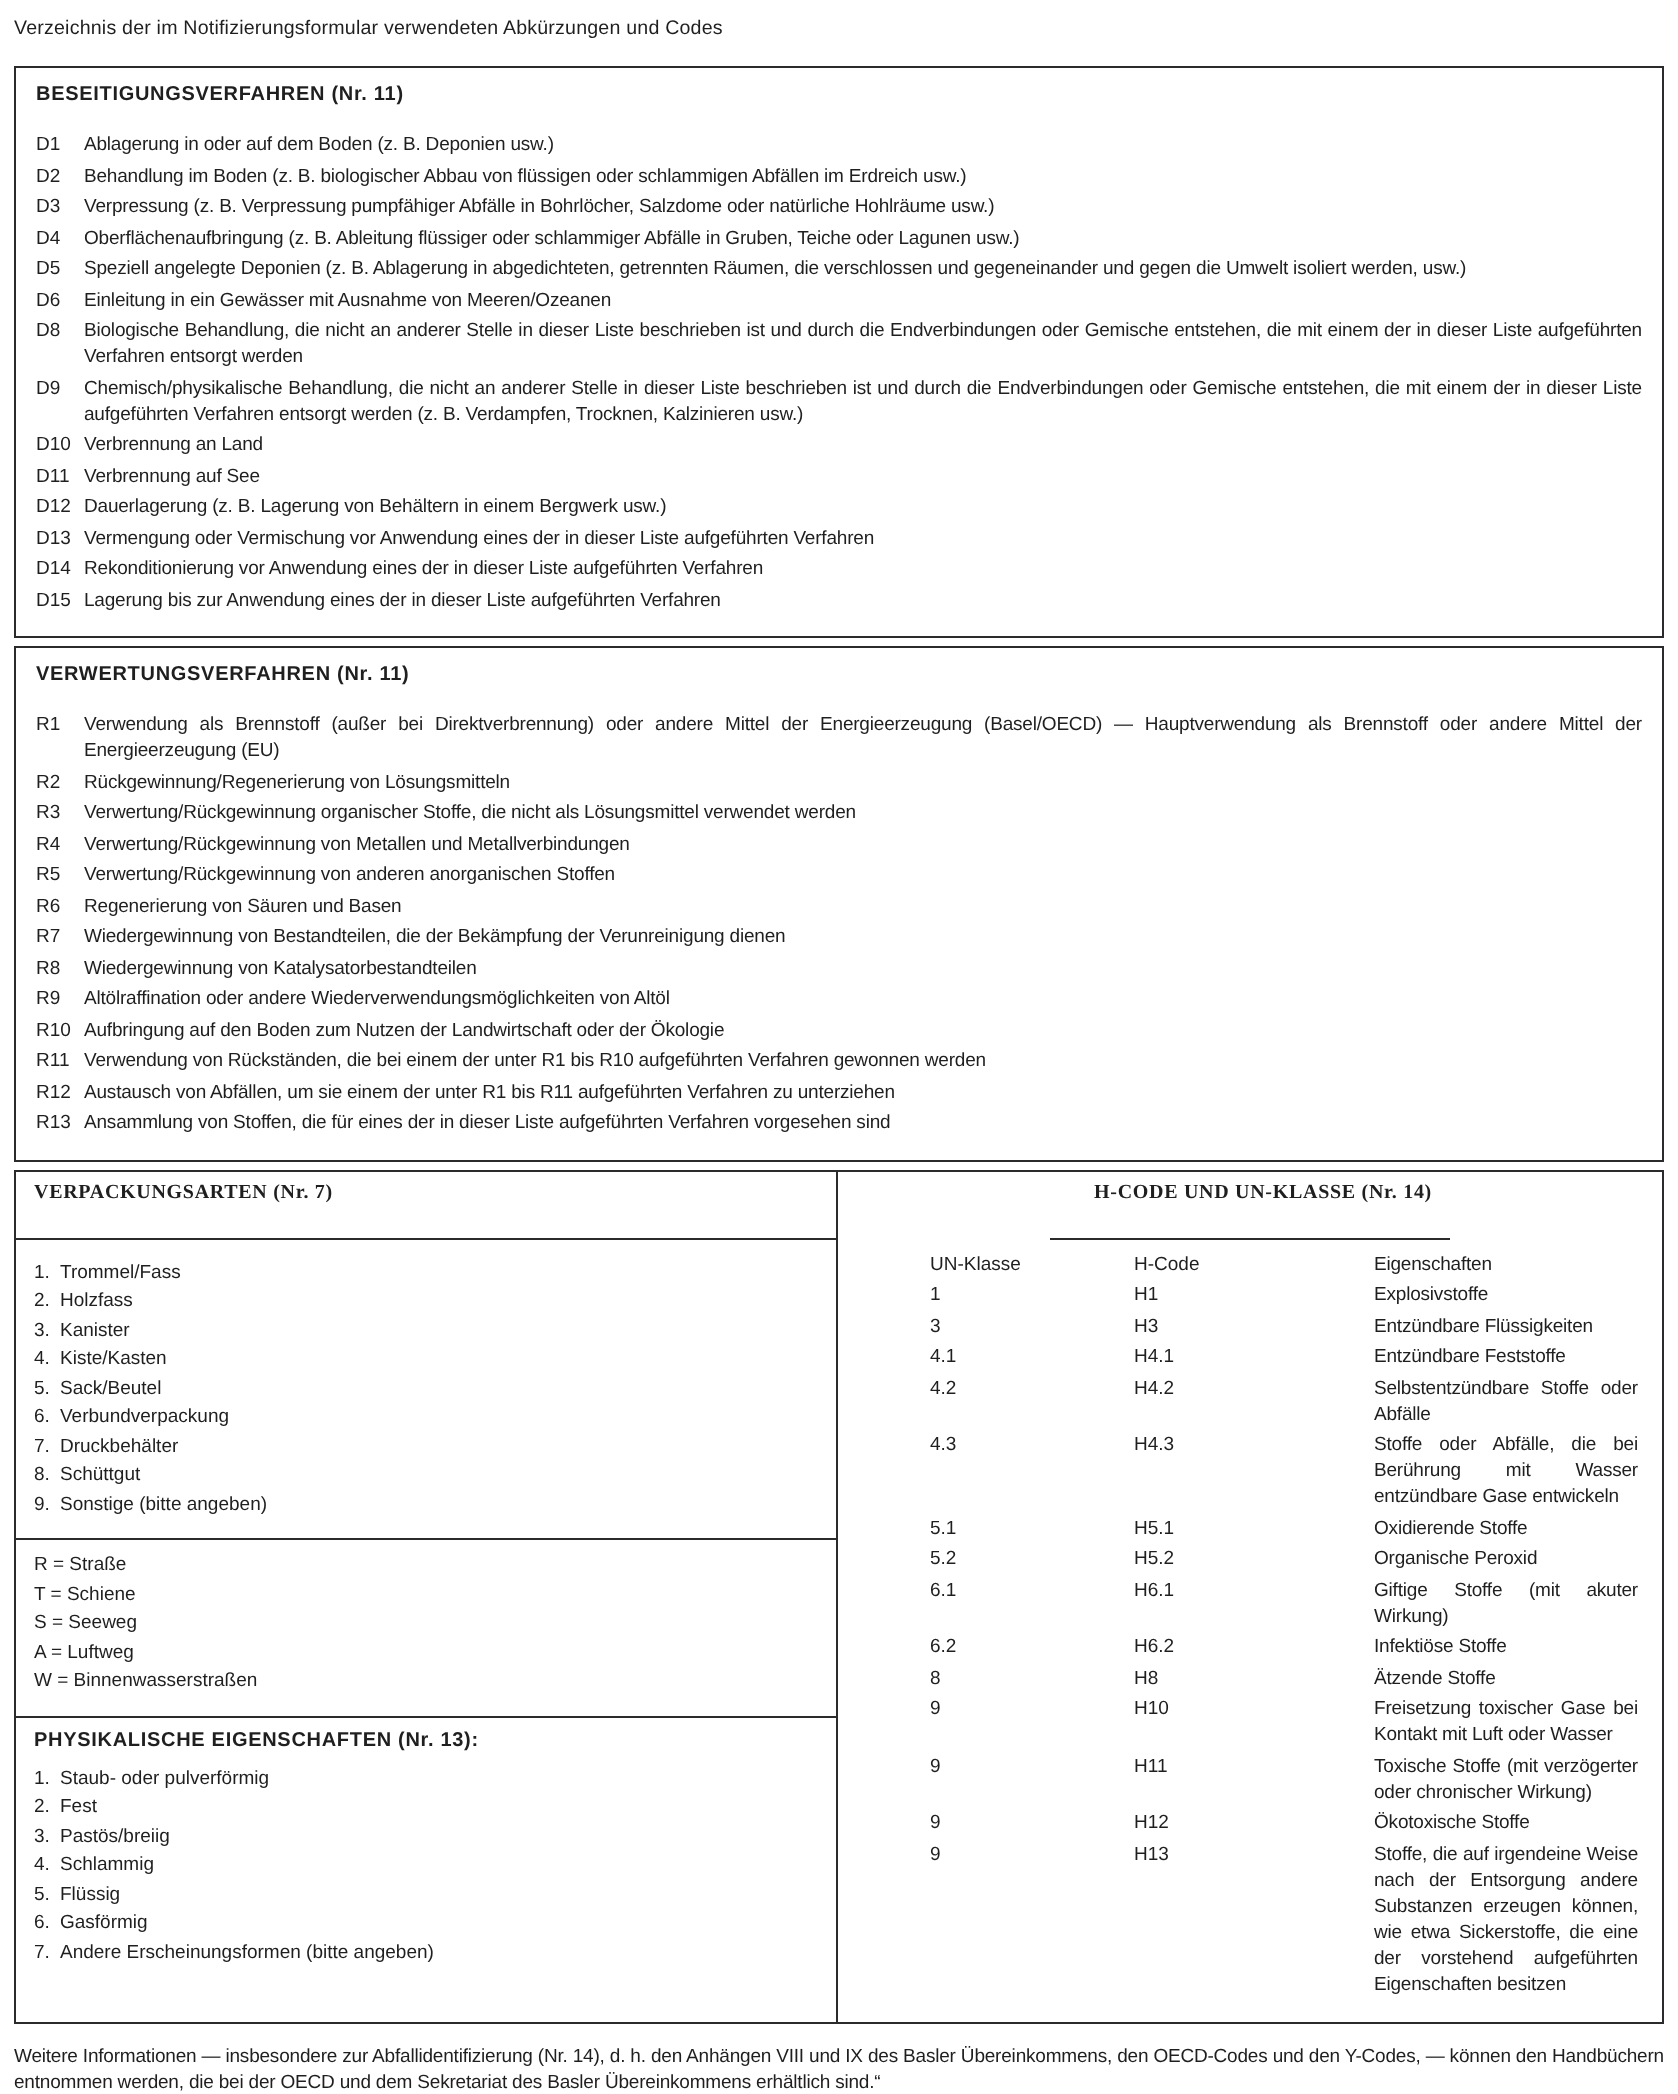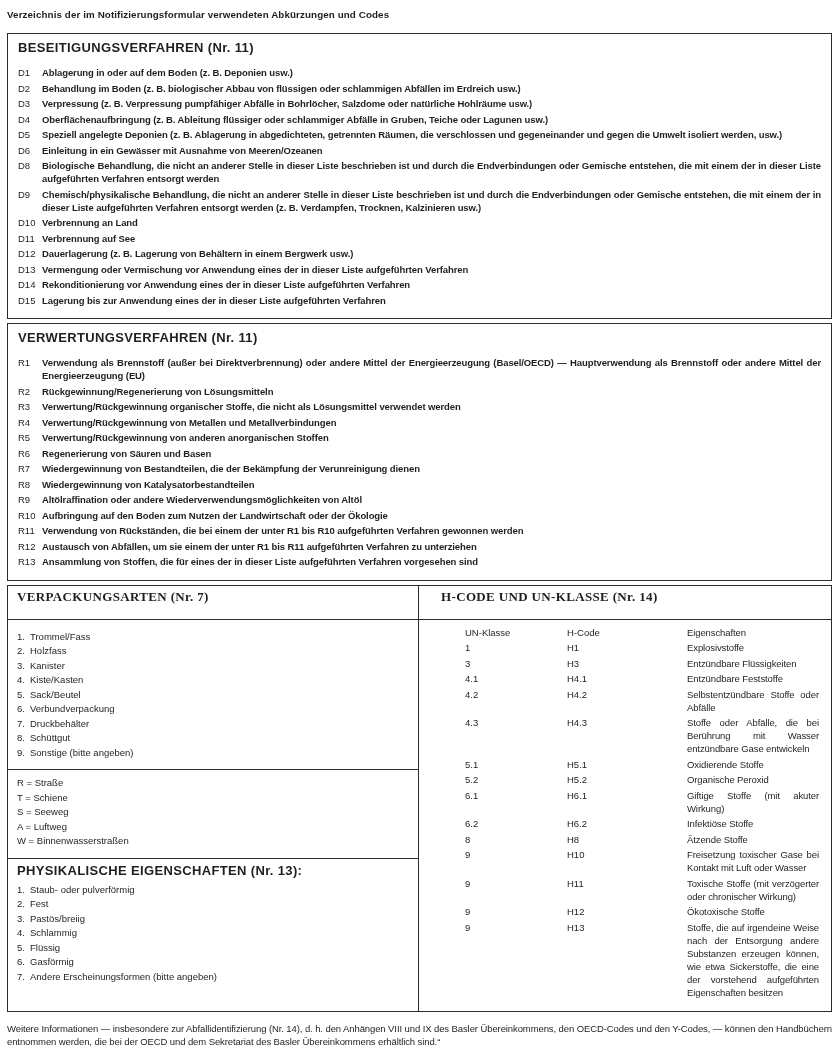--- a/index.html
+++ b/index.html
@@ -12,46 +12,46 @@
   body{
     width:839px;height:1047px;overflow:hidden;
     font-family:"Liberation Sans","DejaVu Sans",sans-serif;
     font-size:9.5px;color:var(--ink);
     -webkit-font-smoothing:antialiased;
   }
   .page{width:839px;padding:0 7px;}
 
   .doc-title{
     padding-top:9px;margin-bottom:13px;
-    font-weight:bold;font-size:9.8px;letter-spacing:.1px;
+    font-weight:normal;font-size:9.8px;letter-spacing:.1px;
   }
 
   .box{
     border:1px solid var(--rule);
     margin-bottom:4px;
     background:var(--paper);
   }
   .box-pad{padding:8px 10px 9px 10px;}
 
   .section-heading{
-    font-weight:bold;font-size:13px;letter-spacing:.35px;
+    font-weight:bold;font-size:10px;letter-spacing:.35px;
     line-height:12px;margin-bottom:12px;
   }
 
    
   .code-list .code-item{
     display:flex;line-height:13px;margin-bottom:2.5px;
   }
   .code-list .item-code{flex:0 0 24px;}
-  .code-list .item-text{flex:1;text-align:justify;letter-spacing:-0.1px;font-weight:bold;}
+  .code-list .item-text{flex:1;text-align:justify;letter-spacing:-0.1px;}
 
   
   .split{display:flex;align-items:stretch;}
   .split-left{width:411px;border-right:1px solid var(--rule);display:flex;flex-direction:column;}
-  .split-right{flex:1;display:flex;flex-direction:column;}
+  .split-right{flex:1;display:flex;flex-direction:column;align-items:center;}
 
   .colhead{
     padding:5px 9px 4px 9px;
     border-bottom:1px solid var(--rule);
   }
   .colhead .section-heading{margin-bottom:12px;font-family:Liberation Serif, serif;}
   .split-right .colhead{padding-left:22px;}
 
   .numbered-list{padding:10px 9px 9px 9px;}
   .numbered-list .num-item{display:flex;line-height:13px;margin-bottom:1.5px;}

